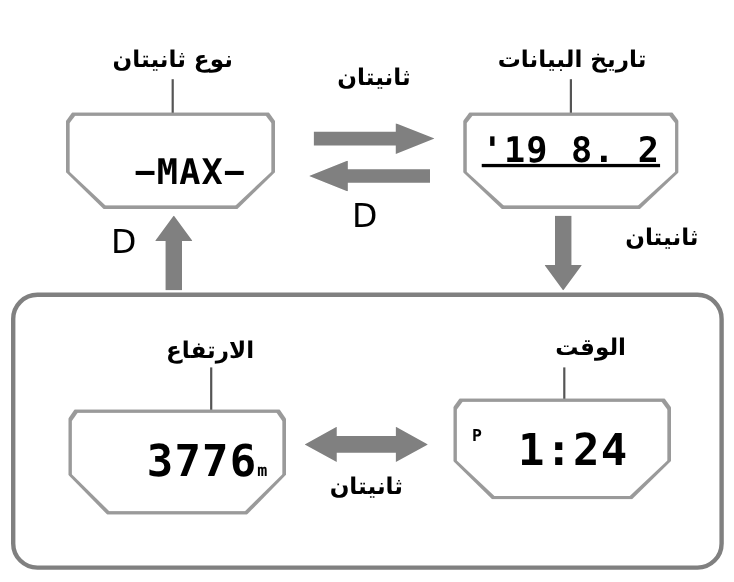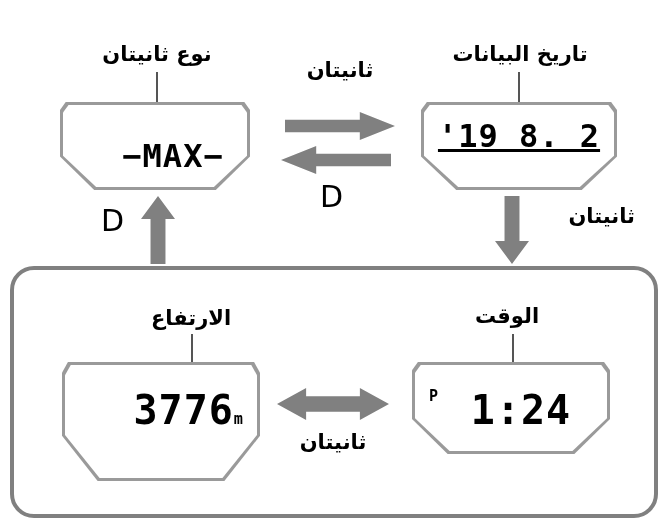--- a/index.html
+++ b/index.html
@@ -170,33 +170,33 @@
 
   <div class="arrow ar-down" style="left:495px; top:196px; width:34px; height:68px;"></div>
 
   <div class="ar-label" style="left:535px; top:206px; width:100px; text-align:right;">ثانيتان</div>
 
   <div class="group-panel" style="left:10px; top:266px; width:648px; height:252px;"></div>
 
   <div class="ar-label" style="left:136px; top:308px; width:110px;">الارتفاع</div>
   <div class="leader" style="left:191px; top:334px; height:42px;"></div>
 
-  <div class="lcd-shape" style="left:62px; top:362px; width:198px; height:119px;">
+  <div class="lcd-shape" style="left:62px; top:372px; width:198px; height:96px;">
     <div class="lcd-inner">
       <div class="lcd-text" style="top:22px; font-size:40px; text-align:right; padding-right:14px;">
         <span>3776</span><span class="lcd-unit">m</span>
       </div>
     </div>
   </div>
 
   <div class="arrow ar-both" style="left:277px; top:388px; width:112px; height:32px;"></div>
 
   <div class="ar-label" style="left:283px; top:432px; width:100px;">ثانيتان</div>
 
-  <div class="ar-label" style="left:462px; top:306px; width:90px;">الوقت</div>
+  <div class="ar-label" style="left:492px; top:306px; width:90px;">الوقت</div>
   <div class="leader" style="left:512px; top:334px; height:42px;"></div>
 
   <div class="lcd-shape" style="left:412px; top:362px; width:198px; height:92px;">
     <div class="lcd-inner">
       <div class="lcd-flag" style="left:14px; top:24px;">P</div>
       <div class="lcd-text" style="top:22px; font-size:40px; padding-left:20px;">1:24</div>
     </div>
   </div>
 
 </div>

